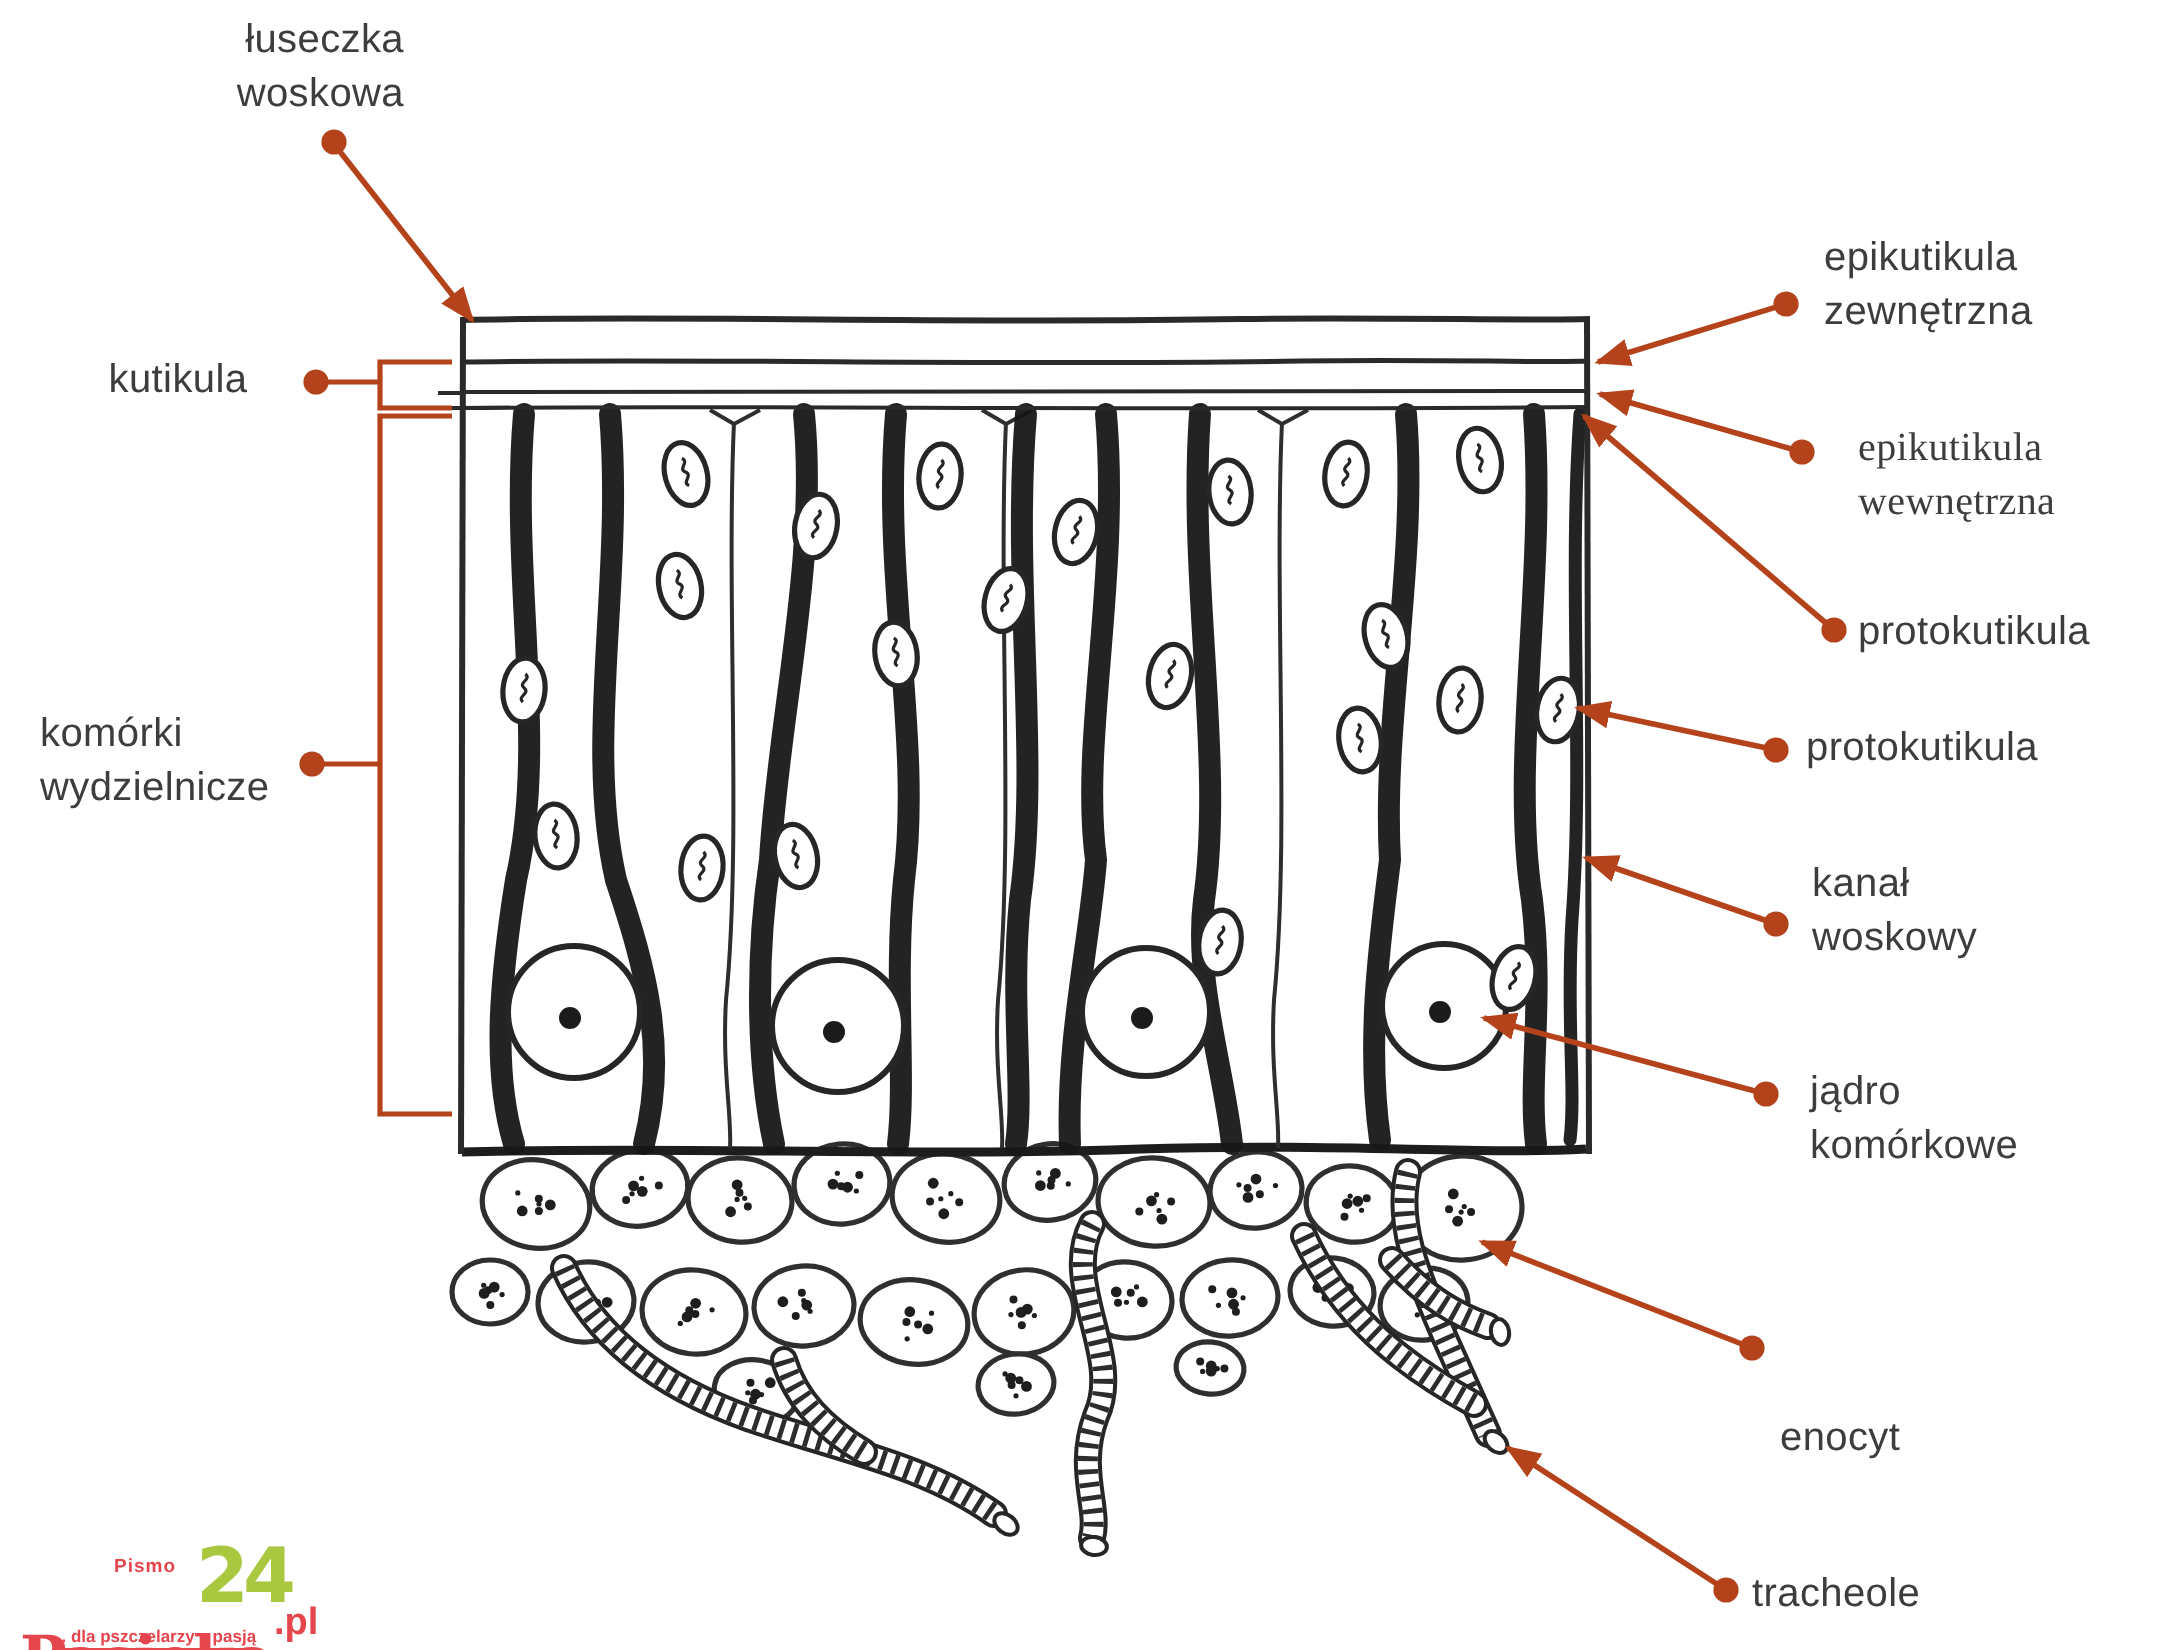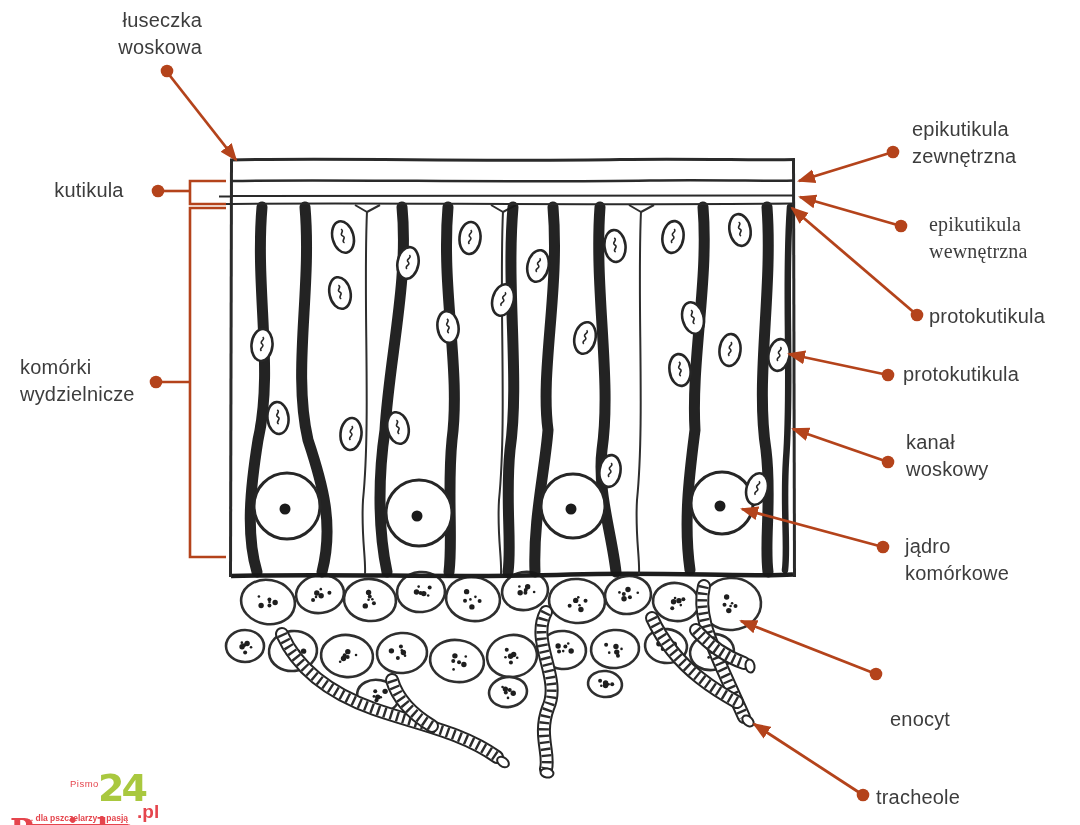--- a/index.html
+++ b/index.html
@@ -21,21 +21,21 @@
   .lbl-epi-zew{left:912px;top:116px;width:125px;}
   .lbl-epi-wew{left:929px;top:211px;width:125px;font-family:Liberation Serif, serif;}
   .lbl-proto{left:929px;top:303px;}
   .lbl-mito{left:903px;top:361px;}
   .lbl-kanal{left:906px;top:429px;width:110px;}
   .lbl-jadro{left:905px;top:533px;width:135px;}
   .lbl-enocyt{left:890px;top:661px;margin-top:45px;}
   .lbl-tracheole{left:876px;top:784px;}
   .logo{position:absolute;left:10px;top:776px;width:150px;height:50px;}
   .logo span{position:absolute;display:block;}
-  .logo-pismo{left:60px;top:2px;font-size:9.5px;font-weight:normal;color:var(--logo-red);letter-spacing:.5px;}
+  .logo-pismo{left:47px;top:2px;font-size:9.5px;font-weight:bold;color:var(--logo-red);letter-spacing:.5px;}
   .logo-name{left:0;top:3px;font-size:31px;font-weight:bold;color:var(--logo-red);
              font-family:"DejaVu Serif",serif;letter-spacing:-1px;margin-top:33px;}
   .logo-number{left:88px;top:-10px;font-size:38px;font-weight:bold;color:var(--logo-green);
                letter-spacing:-3px;font-family:"DejaVu Sans",sans-serif;}
   .logo-tld{left:127px;top:25px;font-size:19px;font-weight:bold;color:var(--logo-red);}
   .logo-tagline{left:16px;top:37px;font-size:8.5px;font-weight:bold;color:var(--logo-red);
                 border-bottom:1px solid var(--logo-red);padding-bottom:1px;white-space:nowrap;}
 </style>
 </head>
 <body>

